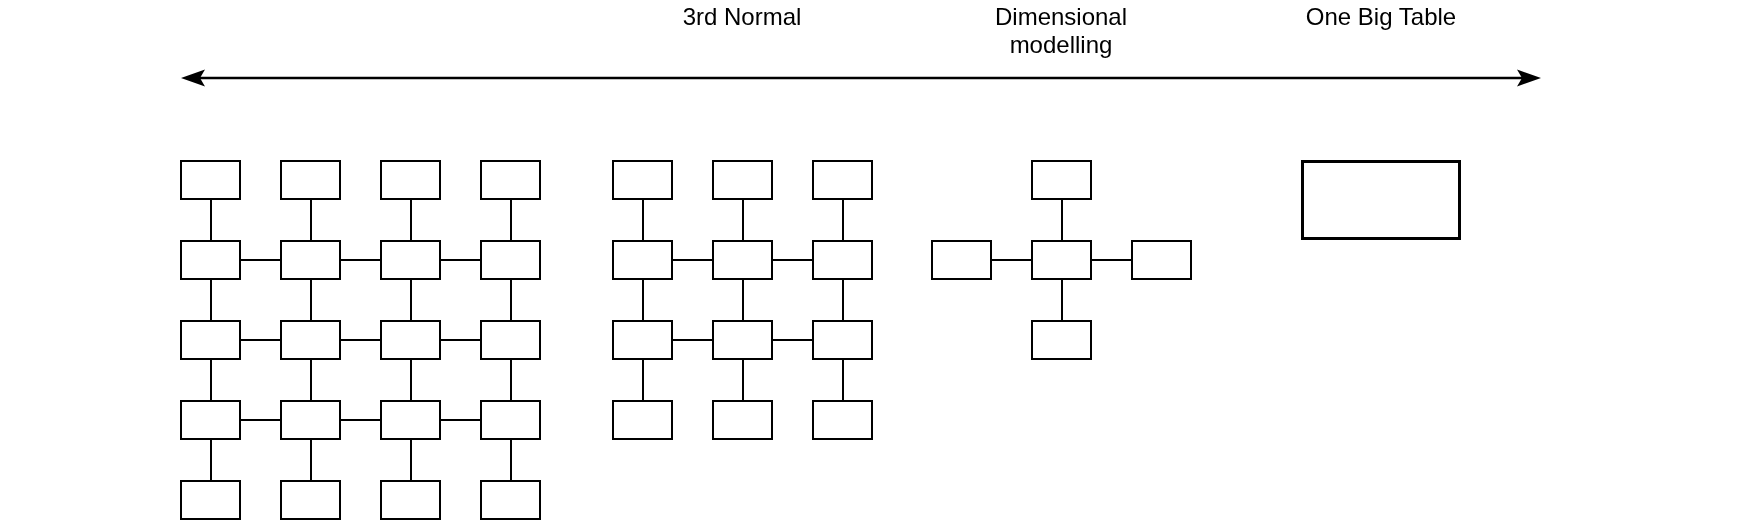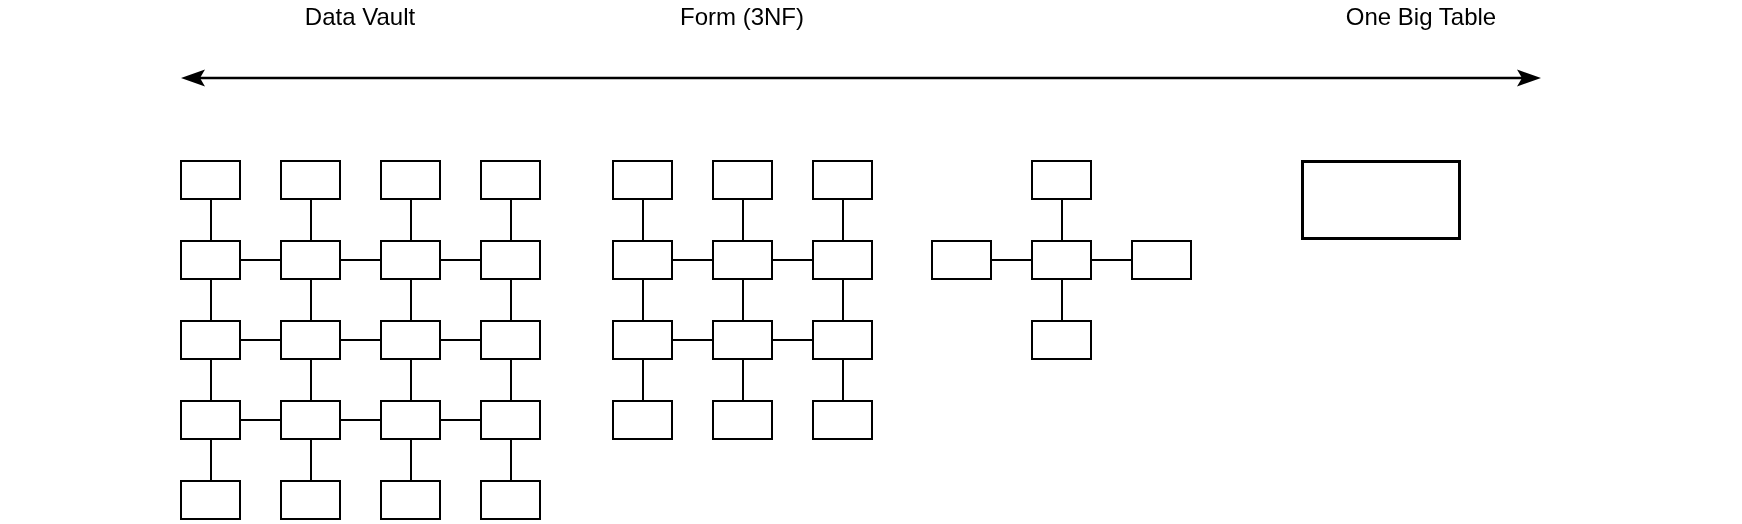--- a/index.html
+++ b/index.html
@@ -64,26 +64,29 @@
 <div id="canvas">
 
 
   <svg class="arrow-svg" width="1742" height="524" viewBox="0 0 1742 524">
     <line x1="199" y1="78" x2="1523" y2="78" stroke="#000000" stroke-width="2.5"></line>
     <polygon points="181,78 205,69.5 200,78 205,86.5" fill="#000000"></polygon>
     <polygon points="1541,78 1517,69.5 1522,78 1517,86.5" fill="#000000"></polygon>
   </svg>
 
   <div class="col-label" style="left:210px">
-    <div>Data Vault</div>
   </div>
   <div class="col-label" style="left:592px">
-    <div>Form (3NF)</div>
+    <div>3rd Normal</div>
   </div>
-  <div class="col-label" style="left:1271px">
+  <div class="col-label" style="left:911px">
+    <div>Dimensional</div>
+    <div>modelling</div>
+  </div>
+  <div class="col-label" style="left:1231px">
     <div>One Big Table</div>
   </div>
 
   <div class="diagram" style="left:180px; top:160px; width:361px; height:360px">
       <div class="tbox" style="left: 0px; top: 0px; width: 61px; height: 40px;"></div>
       <div class="connector" style="left: 30px; top: 40px; width: 2px; height: 40px;"></div>
       <div class="tbox" style="left: 100px; top: 0px; width: 61px; height: 40px;"></div>
       <div class="connector" style="left: 130px; top: 40px; width: 2px; height: 40px;"></div>
       <div class="tbox" style="left: 200px; top: 0px; width: 61px; height: 40px;"></div>
       <div class="connector" style="left: 230px; top: 40px; width: 2px; height: 40px;"></div>

